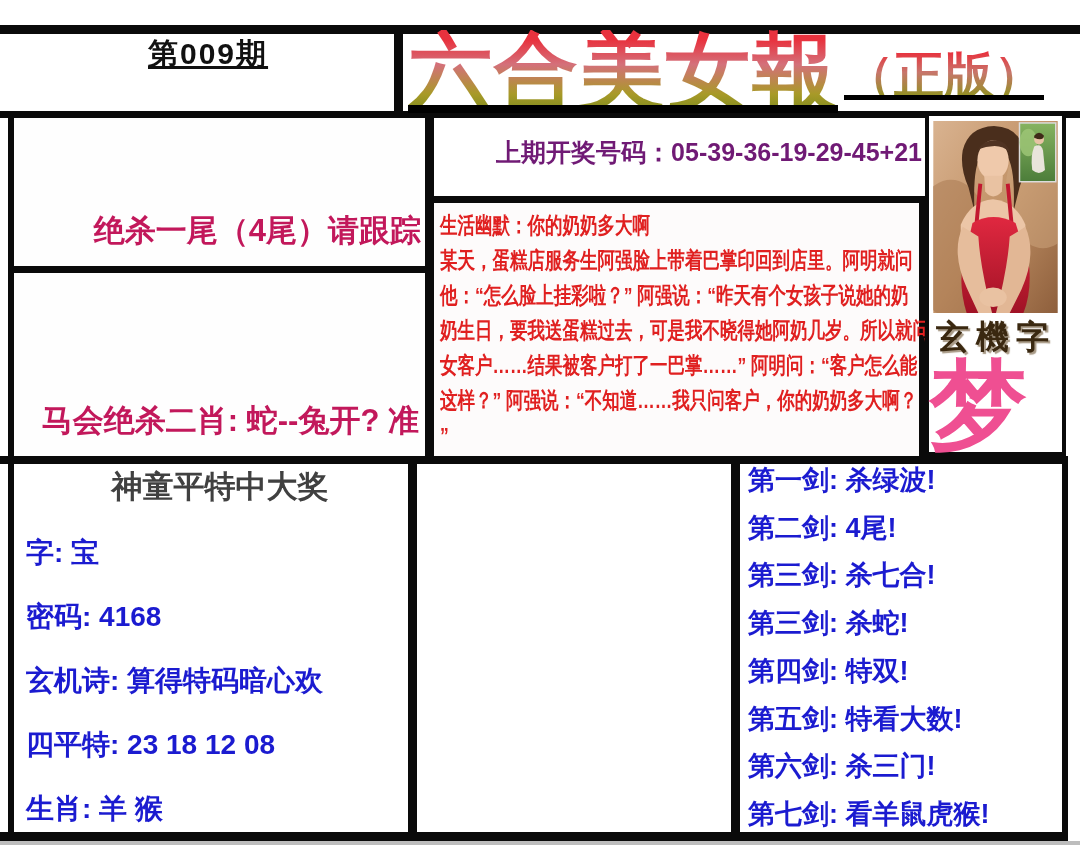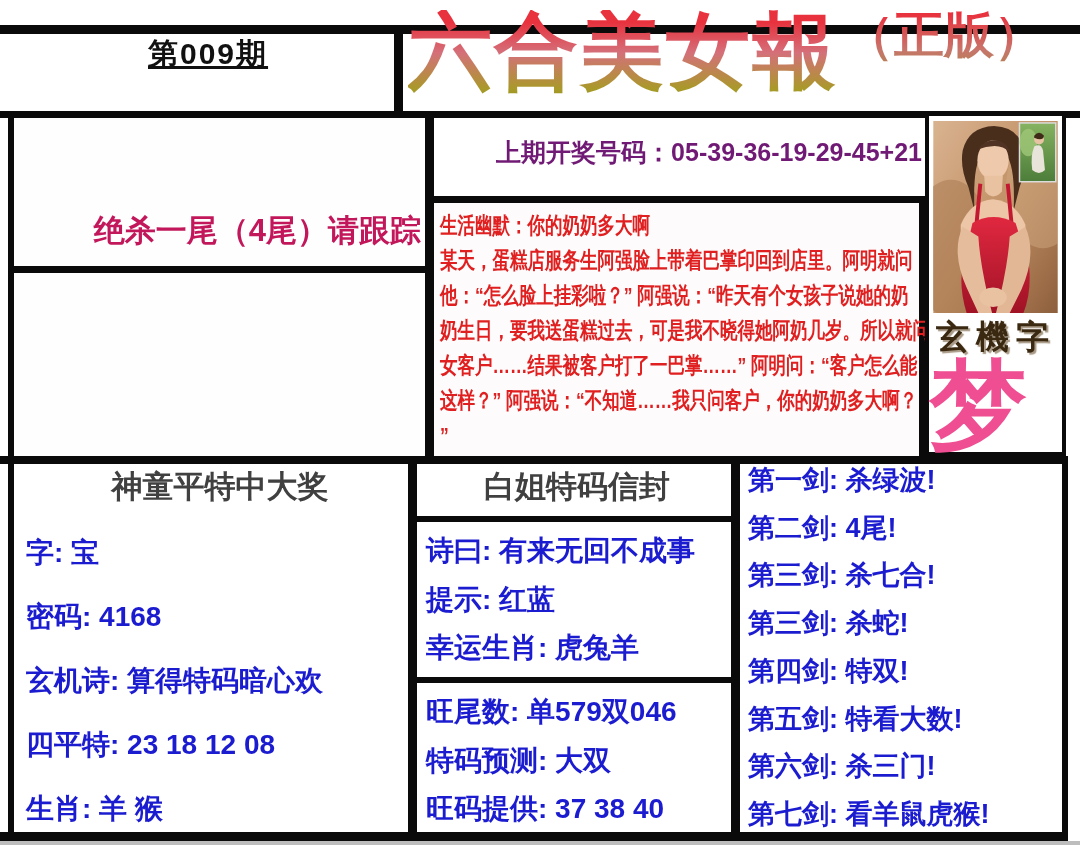--- a/index.html
+++ b/index.html
@@ -3,21 +3,21 @@
 <meta charset="utf-8">
 <style>
   html,body{margin:0;padding:0;background:#e8e8e8;}
   .page{position:relative;width:1080px;height:845px;background:#ffffff;overflow:hidden;
         font-family:"Liberation Sans","DejaVu Sans",sans-serif;font-weight:bold;}
   .hline{position:absolute;background:#0a0a0a;}
   .vbar{position:absolute;background:#0a0a0a;}
 
   
   .issue{position:absolute;left:148px;top:34px;font-size:30px;color:#111;letter-spacing:2px;text-decoration:underline;}
-  .masthead{position:absolute;left:408px;top:10px;width:662px;height:102px;display:flex;justify-content:flex-start;}
+  .masthead{position:absolute;left:408px;top:10px;width:662px;height:102px;display:flex;align-items:flex-end;justify-content:flex-start;text-decoration:underline;}
   .title-main{font-size:84px;line-height:0.98;letter-spacing:2px;
       background:linear-gradient(180deg,#e8323e 12%,#d4707a 42%,#a89a28 78%,#7f8c1e 100%);
       -webkit-background-clip:text;background-clip:text;color:transparent;}
   .title-suffix{font-size:50px;line-height:1;margin:0 0 12px 6px;
       background:linear-gradient(180deg,#e8323e 5%,#c7766b 45%,#8f941f 95%);
       -webkit-background-clip:text;background-clip:text;color:transparent;}
 
   
   .box-left-top{position:absolute;left:8px;top:118px;width:417px;height:338px;border-left:6px solid #0a0a0a;background:#fefefe;}
   .kill-tail{position:absolute;top:92px;right:10px;font-size:31px;color:#c2185b;}
@@ -60,20 +60,21 @@
 
   <div class="issue">第009期</div>
   <div class="masthead">
     <span class="title-main">六合美女報</span>
     <span class="title-suffix">（正版）</span>
   </div>
 
   <div class="box-left-top">
     <div class="kill-tail">绝杀一尾（4尾）请跟踪</div>
     <div class="lbox-divider"></div>
+    <div class="kill-zodiac">马会绝杀二肖: 蛇--兔开? 准</div>
   </div>
   <div class="vbar" style="left:425px;top:118px;width:9px;height:338px;"></div>
 
   <div class="last-draw">上期开奖号码：05-39-36-19-29-45+21</div>
   <div class="joke-box">
     <div class="joke-line">生活幽默：你的奶奶多大啊</div>
     <div class="joke-line">某天，蛋糕店服务生阿强脸上带着巴掌印回到店里。阿明就问</div>
     <div class="joke-line">他：“怎么脸上挂彩啦？” 阿强说：“昨天有个女孩子说她的奶</div>
     <div class="joke-line">奶生日，要我送蛋糕过去，可是我不晓得她阿奶几岁。所以就问</div>
     <div class="joke-line">女客户……结果被客户打了一巴掌……” 阿明问：“客户怎么能</div>
@@ -133,30 +134,20 @@
 
   <div class="col col-left">
     <div class="col-title">神童平特中大奖</div>
     <div class="brow">字: 宝</div>
     <div class="brow">密码: 4168</div>
     <div class="brow">玄机诗: 算得特码暗心欢</div>
     <div class="brow">四平特: 23 18 12 08</div>
     <div class="brow">生肖: 羊 猴</div>
   </div>
 
-  <div class="col col-mid">
-    <div class="col-title">白姐特码信封</div>
-    <div class="brow">诗曰: 有来无回不成事</div>
-    <div class="brow">提示: 红蓝</div>
-    <div class="brow">幸运生肖: 虎兔羊</div>
-    <div class="mid-divider"></div>
-    <div class="brow">旺尾数: 单579双046</div>
-    <div class="brow">特码预测: 大双</div>
-    <div class="brow">旺码提供: 37 38 40</div>
-  </div>
 
   <div class="col col-right">
     <div class="brow">第一剑: 杀绿波!</div>
     <div class="brow">第二剑: 4尾!</div>
     <div class="brow">第三剑: 杀七合!</div>
     <div class="brow">第三剑: 杀蛇!</div>
     <div class="brow">第四剑: 特双!</div>
     <div class="brow">第五剑: 特看大数!</div>
     <div class="brow">第六剑: 杀三门!</div>
     <div class="brow">第七剑: 看羊鼠虎猴!</div>

